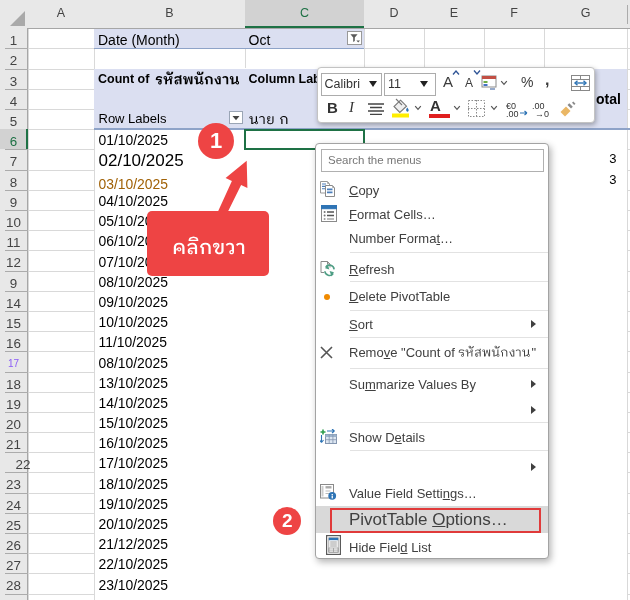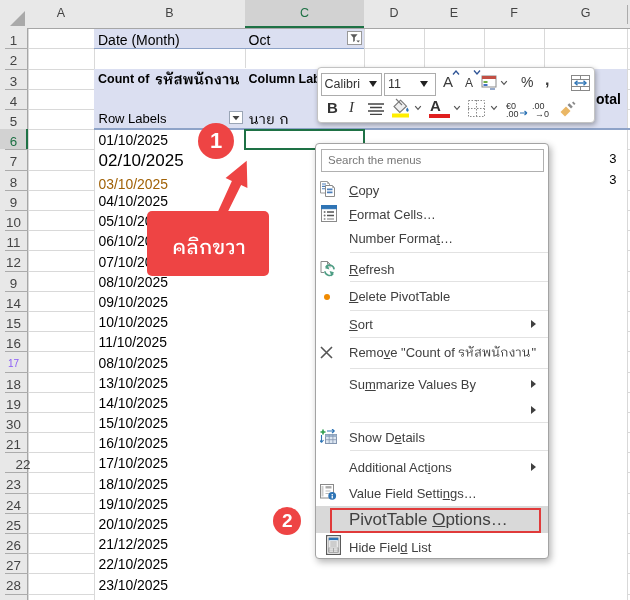--- a/index.html
+++ b/index.html
@@ -136,21 +136,21 @@
 <div class="txt" style="left:0;top:313.96px;width:27px;height:20.19px;line-height:20.19px;text-align:center;font-size:13.4px;color:#444">15</div>
 <div class="gl" style="left:5px;top:351.34px;width:23px;height:1px;background:#ABABAB"></div>
 <div class="txt" style="left:0;top:334.15px;width:27px;height:20.19px;line-height:20.19px;text-align:center;font-size:13.4px;color:#444">16</div>
 <div class="gl" style="left:5px;top:371.53px;width:23px;height:1px;background:#ABABAB"></div>
 <div class="txt" style="left:0;top:354.34px;width:27px;height:20.19px;line-height:20.19px;text-align:center;font-size:10px;color:#8b5cf6">17</div>
 <div class="gl" style="left:5px;top:391.72px;width:23px;height:1px;background:#ABABAB"></div>
 <div class="txt" style="left:0;top:374.53px;width:27px;height:20.19px;line-height:20.19px;text-align:center;font-size:13.4px;color:#444">18</div>
 <div class="gl" style="left:5px;top:411.91px;width:23px;height:1px;background:#ABABAB"></div>
 <div class="txt" style="left:0;top:394.72px;width:27px;height:20.19px;line-height:20.19px;text-align:center;font-size:13.4px;color:#444">19</div>
 <div class="gl" style="left:5px;top:432.10px;width:23px;height:1px;background:#ABABAB"></div>
-<div class="txt" style="left:0;top:414.91px;width:27px;height:20.19px;line-height:20.19px;text-align:center;font-size:13.4px;color:#444">30</div>
+<div class="txt" style="left:0;top:414.91px;width:27px;height:20.19px;line-height:20.19px;text-align:center;font-size:13.4px;color:#444">20</div>
 <div class="gl" style="left:5px;top:452.29px;width:23px;height:1px;background:#ABABAB"></div>
 <div class="txt" style="left:0;top:435.10px;width:27px;height:20.19px;line-height:20.19px;text-align:center;font-size:13.4px;color:#444">21</div>
 <div class="gl" style="left:5px;top:472.48px;width:23px;height:1px;background:#ABABAB"></div>
 <div class="txt" style="left:0;top:455.29px;width:46px;height:20.19px;line-height:20.19px;text-align:center;font-size:13.4px;color:#444">22</div>
 <div class="gl" style="left:5px;top:492.67px;width:23px;height:1px;background:#ABABAB"></div>
 <div class="txt" style="left:0;top:475.48px;width:27px;height:20.19px;line-height:20.19px;text-align:center;font-size:13.4px;color:#444">23</div>
 <div class="gl" style="left:5px;top:512.86px;width:23px;height:1px;background:#ABABAB"></div>
 <div class="txt" style="left:0;top:495.67px;width:27px;height:20.19px;line-height:20.19px;text-align:center;font-size:13.4px;color:#444">24</div>
 <div class="gl" style="left:5px;top:533.05px;width:23px;height:1px;background:#ABABAB"></div>
 <div class="txt" style="left:0;top:515.86px;width:27px;height:20.19px;line-height:20.19px;text-align:center;font-size:13.4px;color:#444">25</div>
@@ -315,21 +315,20 @@
 <div class="abs" style="left:531px;top:319.8px;width:0;height:0;border-top:4.5px solid transparent;border-bottom:4.5px solid transparent;border-left:5.5px solid #404040"></div>
 <div class="txt" style="left:349px;top:342.5px;height:19px;line-height:19px;font-size:13px;color:#404040">Remo<u>v</u>e "Count of <svg style="vertical-align:-3px" width="73" height="16" viewBox="0 0 73 16">
         <g transform="translate(0,12.5)">
           <path d="M4.5 0.2Q3.9 0.2 3.5 -0.2Q3.1 -0.5 3.1 -1.1Q3.1 -1.7 3.5 -2Q3.9 -2.3 4.5 -2.3Q4.6 -2.3 4.8 -2.3V-2.8Q4.8 -3.3 4.6 -3.5Q4.4 -3.7 3.9 -3.7L0.7 -3.9V-4.5Q0.7 -5.1 0.9 -5.6Q1.1 -6.1 1.5 -6.4Q1.9 -6.7 2.5 -6.9Q3 -7 3.7 -7Q4.7 -7 5.4 -6.7Q6.1 -6.4 6.4 -5.9L5.8 -5.3Q5.5 -5.7 5 -6Q4.6 -6.3 3.7 -6.3Q2.8 -6.3 2.2 -5.9Q1.7 -5.6 1.7 -4.8V-4.6L4.1 -4.5Q4.5 -4.4 4.9 -4.3Q5.2 -4.2 5.4 -4.1Q5.6 -3.9 5.7 -3.6Q5.8 -3.3 5.8 -2.8V-1.1Q5.8 -0.5 5.5 -0.2Q5.1 0.2 4.5 0.2ZM4.4 -1.8Q4.1 -1.8 4 -1.6Q3.8 -1.4 3.8 -1.1Q3.8 -0.8 4 -0.6Q4.1 -0.4 4.4 -0.4Q4.7 -0.4 4.9 -0.6Q5.1 -0.8 5.1 -1.1Q5.1 -1.4 4.9 -1.6Q4.7 -1.8 4.4 -1.8Z M9.2 0V-4.6Q9.1 -4.6 9.1 -4.6Q9 -4.6 8.9 -4.6Q8.3 -4.6 7.9 -4.9Q7.6 -5.2 7.6 -5.8Q7.6 -6.4 7.9 -6.7Q8.3 -7 8.9 -7Q9.5 -7 9.9 -6.7Q10.2 -6.4 10.2 -5.8V-3.7L12.8 -4.9Q12.5 -5.3 12.5 -5.8Q12.5 -6.4 12.8 -6.7Q13.2 -7 13.8 -7Q14.4 -7 14.8 -6.7Q15.1 -6.4 15.1 -5.8Q15.1 -5.3 14.8 -4.9Q14.5 -4.6 14 -4.5Q14.2 -4.4 14.3 -4.3Q14.4 -4.1 14.4 -3.8V0H13.4V-4.5H13.4L10.2 -3V0ZM13.8 -5.1Q14.1 -5.1 14.3 -5.3Q14.5 -5.4 14.5 -5.7V-5.9Q14.5 -6.1 14.3 -6.3Q14.1 -6.5 13.8 -6.5Q13.5 -6.5 13.3 -6.3Q13.2 -6.1 13.2 -5.9V-5.7Q13.2 -5.4 13.3 -5.3Q13.5 -5.1 13.8 -5.1ZM8.9 -5.1Q9.2 -5.1 9.3 -5.3Q9.5 -5.5 9.5 -5.8Q9.5 -6.1 9.3 -6.3Q9.2 -6.5 8.9 -6.5Q8.6 -6.5 8.4 -6.3Q8.3 -6.1 8.3 -5.8Q8.3 -5.5 8.4 -5.3Q8.6 -5.1 8.9 -5.1Z M13 -8.1Q10.6 -8.1 10.6 -9.6Q10.6 -10.2 11 -10.5Q11.3 -10.8 11.8 -10.8Q12.3 -10.8 12.6 -10.5Q13 -10.2 13 -9.7Q13 -9.4 12.8 -9.2Q12.7 -8.9 12.4 -8.9V-8.9Q12.5 -8.8 12.6 -8.9Q12.7 -8.9 12.7 -8.9H13.2Q13.9 -8.9 14.4 -9.2Q14.8 -9.6 14.8 -10.5V-10.5H15.8V-10.5Q15.8 -9.8 15.6 -9.4Q15.4 -8.9 15 -8.6Q14.6 -8.4 14.1 -8.2Q13.6 -8.1 13 -8.1ZM11.8 -9Q12.1 -9 12.2 -9.2Q12.4 -9.3 12.4 -9.6Q12.4 -9.9 12.2 -10.1Q12.1 -10.2 11.8 -10.2Q11.5 -10.2 11.4 -10.1Q11.3 -9.9 11.3 -9.6Q11.3 -9.3 11.4 -9.2Q11.5 -9 11.8 -9Z M21.7 -3.3H19.6Q18.9 -3.3 18.5 -2.9Q18.1 -2.6 18 -2Q18.4 -2.3 18.9 -2.3Q19.5 -2.3 19.8 -2Q20.2 -1.6 20.2 -1.1Q20.2 -0.5 19.8 -0.2Q19.5 0.2 18.9 0.2Q18.1 0.2 17.7 -0.3Q17.2 -0.8 17.2 -1.9Q17.2 -2.9 17.8 -3.4Q18.4 -4 19.6 -4H21.7V-4.4Q21.7 -6.3 19.8 -6.3Q19 -6.3 18.4 -5.9Q17.9 -5.5 17.5 -4.9L16.9 -5.5Q17.2 -6.1 18 -6.6Q18.7 -7 19.9 -7Q21 -7 21.7 -6.5V-7.8H22.8V-7Q22.8 -6.3 22.2 -6.1Q22.7 -5.4 22.7 -4.5V0H21.7ZM18.9 -0.4Q19.2 -0.4 19.4 -0.6Q19.5 -0.8 19.5 -1.1Q19.5 -1.4 19.4 -1.6Q19.2 -1.7 18.9 -1.7Q18.6 -1.7 18.4 -1.6Q18.3 -1.4 18.3 -1.1Q18.3 -0.8 18.4 -0.6Q18.6 -0.4 18.9 -0.4Z M26 -4.6Q25.9 -4.6 25.9 -4.6Q25.8 -4.6 25.7 -4.6Q25.1 -4.6 24.7 -4.9Q24.4 -5.2 24.4 -5.8Q24.4 -6.4 24.7 -6.7Q25.1 -7 25.7 -7Q26.3 -7 26.7 -6.7Q27 -6.4 27 -5.8V-3.1L27 -1.1H27L28.7 -6.7H29.4L31.1 -1.1H31.1L31.1 -3.1V-6.9H32.1V-0.7Q32.1 -0.4 31.9 -0.2Q31.8 0 31.4 0H30.7L29.1 -5.3H29L27.4 0H26ZM25.7 -5.1Q26 -5.1 26.1 -5.3Q26.3 -5.5 26.3 -5.8Q26.3 -6.1 26.1 -6.3Q26 -6.5 25.7 -6.5Q25.4 -6.5 25.2 -6.3Q25 -6.1 25 -5.8Q25 -5.5 25.2 -5.3Q25.4 -5.1 25.7 -5.1Z M40.1 0.2Q39.5 0.2 39.1 -0.2Q38.8 -0.5 38.8 -1.1V-1.1L36.4 0H35.4V-4.6Q35.4 -4.6 35.3 -4.6Q35.2 -4.6 35.1 -4.6Q34.5 -4.6 34.1 -4.9Q33.8 -5.2 33.8 -5.8Q33.8 -6.4 34.1 -6.7Q34.5 -7 35.1 -7Q35.7 -7 36.1 -6.7Q36.5 -6.4 36.5 -5.8V-0.8H36.5L39.4 -2.2V-6.9H40.4V-3Q40.4 -2.8 40.4 -2.7Q40.4 -2.5 40.3 -2.3Q40.8 -2.3 41.1 -1.9Q41.4 -1.6 41.4 -1.1Q41.4 -0.5 41.1 -0.2Q40.7 0.2 40.1 0.2ZM40.1 -0.4Q40.4 -0.4 40.6 -0.6Q40.7 -0.7 40.7 -1V-1.2Q40.7 -1.5 40.6 -1.6Q40.4 -1.8 40.1 -1.8Q39.8 -1.8 39.6 -1.6Q39.4 -1.5 39.4 -1.2V-1Q39.4 -0.7 39.6 -0.6Q39.8 -0.4 40.1 -0.4ZM35.1 -5.1Q35.4 -5.1 35.5 -5.3Q35.7 -5.5 35.7 -5.8Q35.7 -6.1 35.5 -6.3Q35.4 -6.5 35.1 -6.5Q34.8 -6.5 34.6 -6.3Q34.5 -6.1 34.5 -5.8Q34.5 -5.5 34.6 -5.3Q34.8 -5.1 35.1 -5.1Z M38.9 -8.1Q36.6 -8.1 36.6 -9.6Q36.6 -10.2 36.9 -10.5Q37.2 -10.8 37.7 -10.8Q38.3 -10.8 38.6 -10.5Q38.9 -10.2 38.9 -9.7Q38.9 -9.4 38.8 -9.2Q38.6 -8.9 38.3 -8.9V-8.9Q38.4 -8.8 38.5 -8.9Q38.6 -8.9 38.6 -8.9H39.2Q39.9 -8.9 40.3 -9.2Q40.7 -9.6 40.7 -10.5V-10.5H41.7V-10.5Q41.7 -9.8 41.5 -9.4Q41.3 -8.9 41 -8.6Q40.6 -8.4 40.1 -8.2Q39.6 -8.1 38.9 -8.1ZM37.7 -9Q38 -9 38.2 -9.2Q38.3 -9.3 38.3 -9.6Q38.3 -9.9 38.2 -10.1Q38 -10.2 37.7 -10.2Q37.5 -10.2 37.3 -10.1Q37.2 -9.9 37.2 -9.6Q37.2 -9.3 37.3 -9.2Q37.5 -9 37.7 -9Z M44 -3.9 42.9 -4.4Q42.9 -5 43.2 -5.4Q43.4 -5.9 43.8 -6.3Q44.3 -6.6 44.9 -6.8Q45.5 -7 46.2 -7Q46.9 -7 47.5 -6.8Q48 -6.7 48.4 -6.3Q48.9 -5.9 49.1 -5.4Q49.3 -4.9 49.3 -4.3V0H48.3V-4.2Q48.3 -5.2 47.7 -5.7Q47.1 -6.3 46.1 -6.3Q45.2 -6.3 44.6 -5.9Q44 -5.5 43.8 -4.8L44.5 -4.6Q44.7 -4.5 44.8 -4.3Q45 -4.2 45 -3.9V0H44Z M53.4 0 51.2 -4.9H52.3L54.2 -0.8H55.3V-4.6Q55.2 -4.6 55.1 -4.6Q55 -4.6 54.9 -4.6Q54.3 -4.6 54 -4.9Q53.6 -5.2 53.6 -5.8Q53.6 -6.4 54 -6.7Q54.3 -7 54.9 -7Q55.5 -7 55.9 -6.7Q56.3 -6.4 56.3 -5.8V0ZM54.9 -5.1Q55.2 -5.1 55.4 -5.3Q55.5 -5.5 55.5 -5.8Q55.5 -6.1 55.4 -6.3Q55.2 -6.5 54.9 -6.5Q54.6 -6.5 54.4 -6.3Q54.3 -6.1 54.3 -5.8Q54.3 -5.5 54.4 -5.3Q54.6 -5.1 54.9 -5.1Z M61.6 0V-4.7Q61.6 -5.5 61.3 -5.9Q60.9 -6.3 60.1 -6.3Q59.5 -6.3 59 -6Q58.6 -5.7 58.4 -5.2L57.7 -5.7Q58 -6.3 58.6 -6.7Q59.2 -7 60.2 -7Q61.4 -7 62 -6.5Q62.6 -5.9 62.6 -4.8V0Z M70.6 0.2Q70 0.2 69.6 -0.2Q69.3 -0.5 69.3 -1.1V-1.1L66.9 0H66V-4.6Q65.9 -4.6 65.8 -4.6Q65.7 -4.6 65.6 -4.6Q65 -4.6 64.7 -4.9Q64.3 -5.2 64.3 -5.8Q64.3 -6.4 64.7 -6.7Q65 -7 65.6 -7Q66.2 -7 66.6 -6.7Q67 -6.4 67 -5.8V-0.8H67L69.9 -2.2V-6.9H71V-3Q71 -2.8 70.9 -2.7Q70.9 -2.5 70.8 -2.3Q71.3 -2.3 71.6 -1.9Q71.9 -1.6 71.9 -1.1Q71.9 -0.5 71.6 -0.2Q71.2 0.2 70.6 0.2ZM70.6 -0.4Q70.9 -0.4 71.1 -0.6Q71.3 -0.7 71.3 -1V-1.2Q71.3 -1.5 71.1 -1.6Q70.9 -1.8 70.6 -1.8Q70.3 -1.8 70.1 -1.6Q70 -1.5 70 -1.2V-1Q70 -0.7 70.1 -0.6Q70.3 -0.4 70.6 -0.4ZM65.6 -5.1Q65.9 -5.1 66 -5.3Q66.2 -5.5 66.2 -5.8Q66.2 -6.1 66 -6.3Q65.9 -6.5 65.6 -6.5Q65.3 -6.5 65.1 -6.3Q65 -6.1 65 -5.8Q65 -5.5 65.1 -5.3Q65.3 -5.1 65.6 -5.1Z" fill="#404040"></path>
         </g>
       </svg>"</div>
 <div class="txt" style="left:349px;top:375.2px;height:19px;line-height:19px;font-size:13px;color:#404040">Su<u>m</u>marize Values By</div>
 <div class="abs" style="left:531px;top:380.2px;width:0;height:0;border-top:4.5px solid transparent;border-bottom:4.5px solid transparent;border-left:5.5px solid #404040"></div>
 <div class="abs" style="left:531px;top:406.4px;width:0;height:0;border-top:4.5px solid transparent;border-bottom:4.5px solid transparent;border-left:5.5px solid #404040"></div>
 <div class="txt" style="left:349px;top:427.5px;height:19px;line-height:19px;font-size:13px;color:#404040">Show D<u>e</u>tails</div>
-<div class="txt" style="left:349px;top:457.5px;height:19px;line-height:19px;font-size:13px;color:#404040">Additional Act<u>i</u>ons</div>
 <div class="abs" style="left:531px;top:462.5px;width:0;height:0;border-top:4.5px solid transparent;border-bottom:4.5px solid transparent;border-left:5.5px solid #404040"></div>
 <div class="txt" style="left:349px;top:484.1px;height:19px;line-height:19px;font-size:13px;color:#404040">Value Field Setti<u>n</u>gs…</div>
 <div class="txt" style="left:349px;top:510.1px;height:19px;line-height:19px;font-size:17px;color:#404040">PivotTable <u>O</u>ptions…</div>
 <div class="txt" style="left:349px;top:538.0px;height:19px;line-height:19px;font-size:13px;color:#404040">Hide Fiel<u>d</u> List</div>
 <svg class="abs" style="left:320px;top:181px" width="16" height="16" viewBox="0 0 16 16">
 <path d="M0.5 0.5h6.8l2.2 2.2v9.3h-9z" fill="#fff" stroke="#9a9a9a"></path>
 <path d="M7.3 0.5v2.2h2.2z" fill="#8a8a8a"></path>
 <path d="M2 3h4M2 5.4h5.3M2 7.8h5.3" stroke="#4a7ebb" stroke-width="1.1"></path>
 <path d="M5.5 4.5h6.8l2.2 2.2v8.8h-9z" fill="#fff" stroke="#8a8a8a"></path>
 <path d="M12.3 4.5v2.2h2.2z" fill="#8a8a8a"></path>

